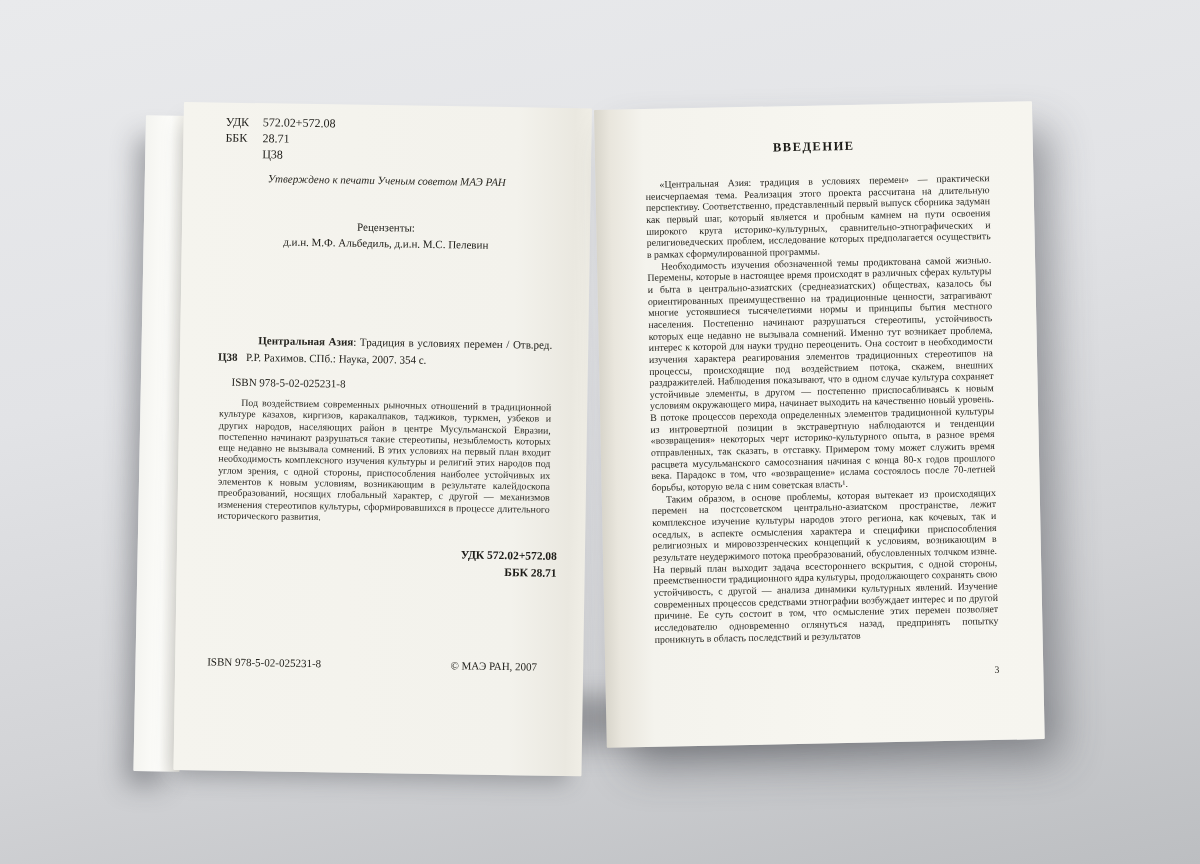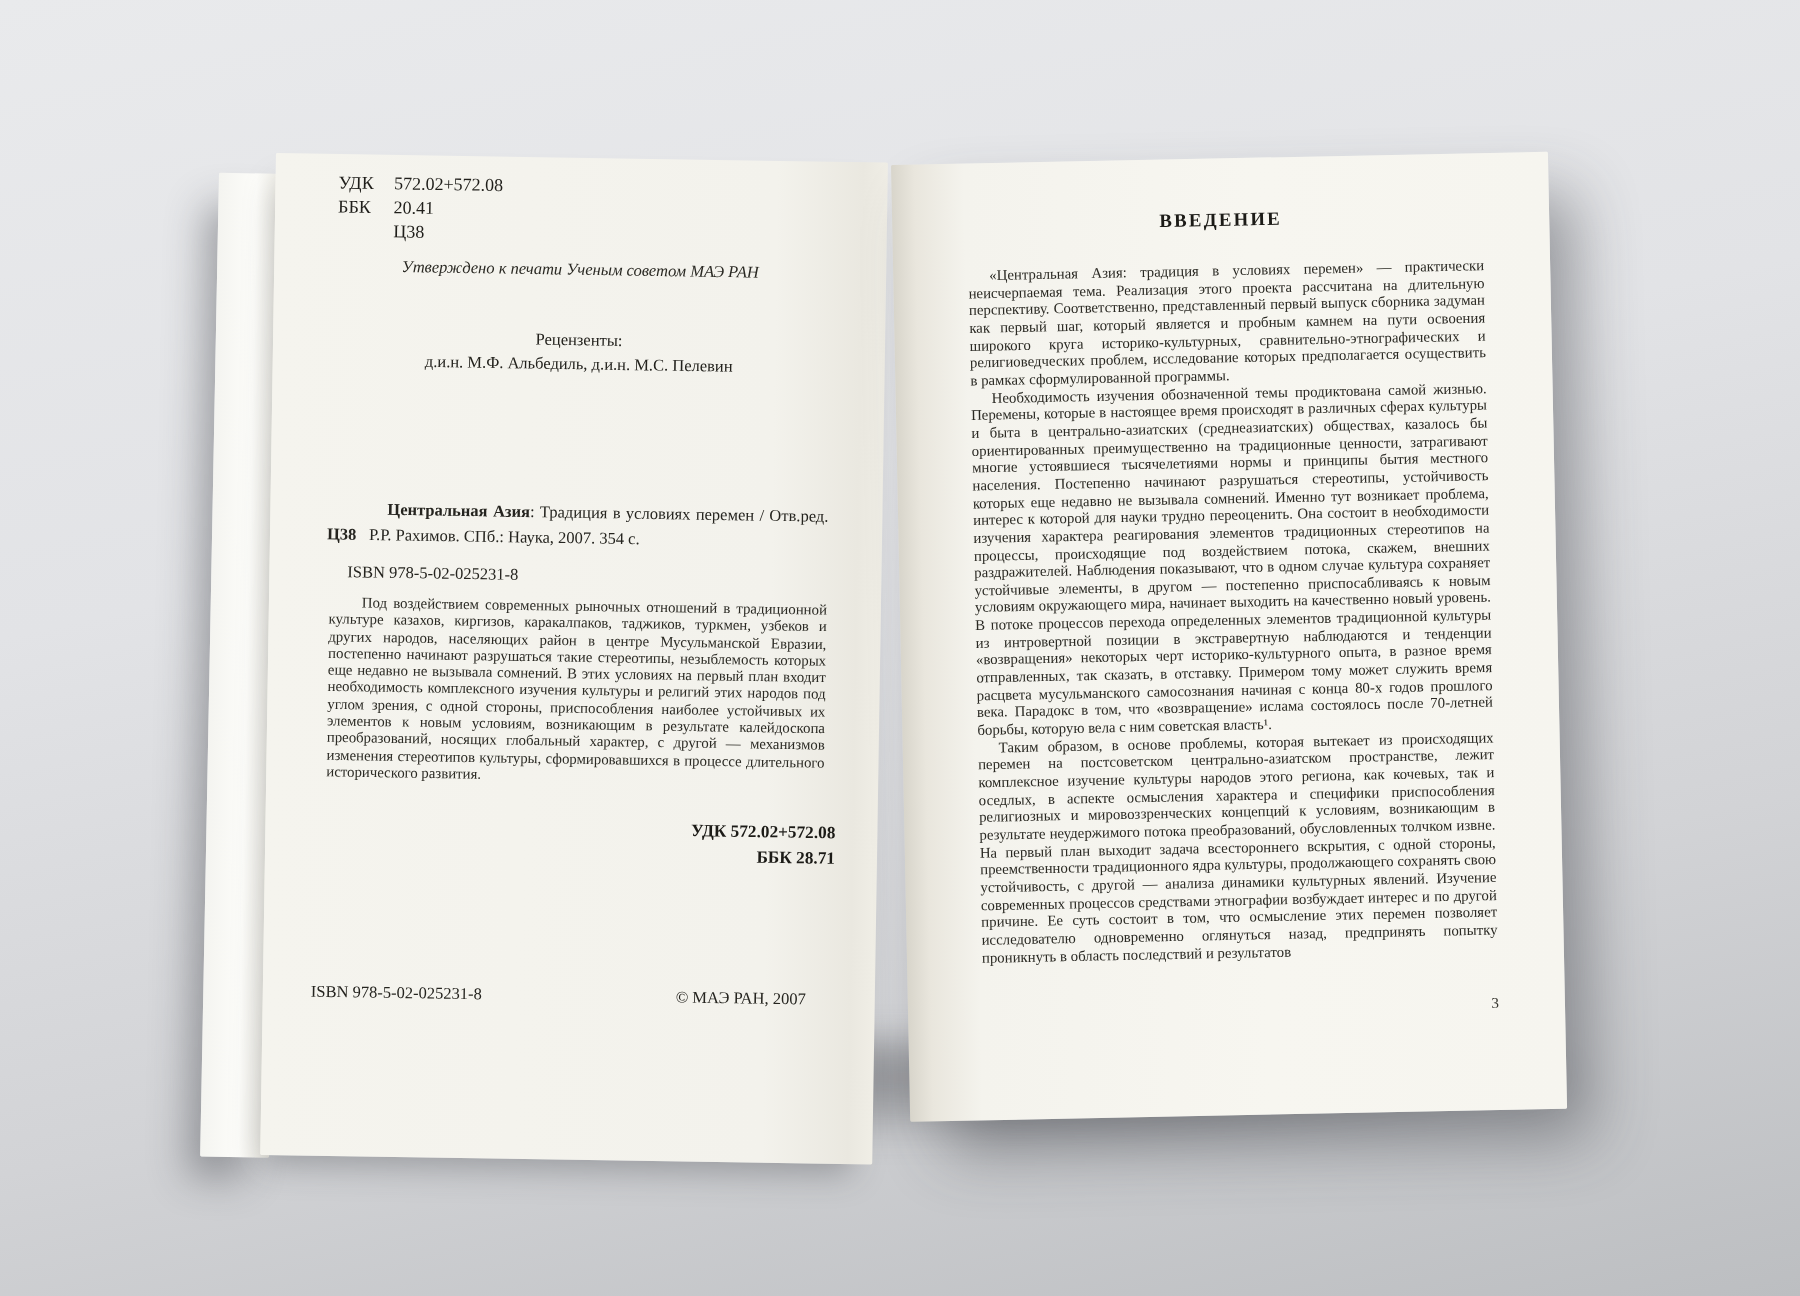--- a/index.html
+++ b/index.html
@@ -89,21 +89,21 @@
 </head>
 <body>
 
 <div class="scene">
   <div class="ground-shadow"></div>
   <div class="under-pages-left"></div>
 
   <div class="page page-left">
     <div class="udk-block">
       <div class="udk-row"><span class="udk-label">УДК</span><span>572.02+572.08</span></div>
-      <div class="udk-row"><span class="udk-label">ББК</span><span>20.41</span></div>
+      <div class="udk-row"><span class="udk-label">ББК</span><span>28.71</span></div>
       <div class="udk-row"><span class="udk-label"></span><span>Ц38</span></div>
     </div>
 
     <div class="approval">Утверждено к печати Ученым советом МАЭ РАН</div>
 
     <div class="reviewers">
       <div>Рецензенты:</div>
       <div>д.и.н. М.Ф. Альбедиль, д.и.н. М.С. Пелевин</div>
     </div>
 

